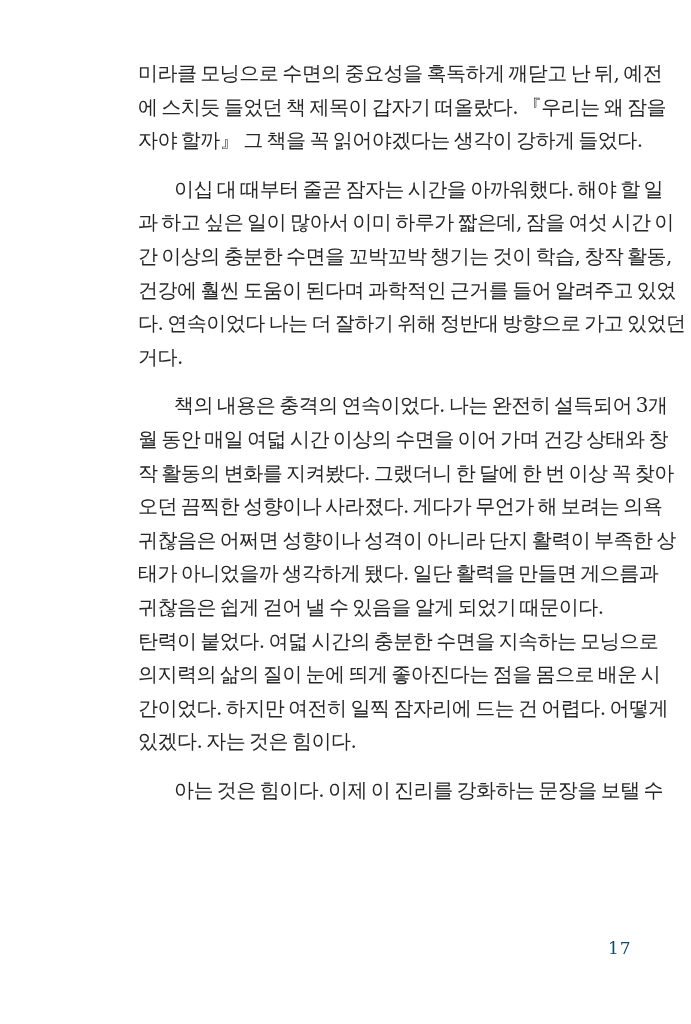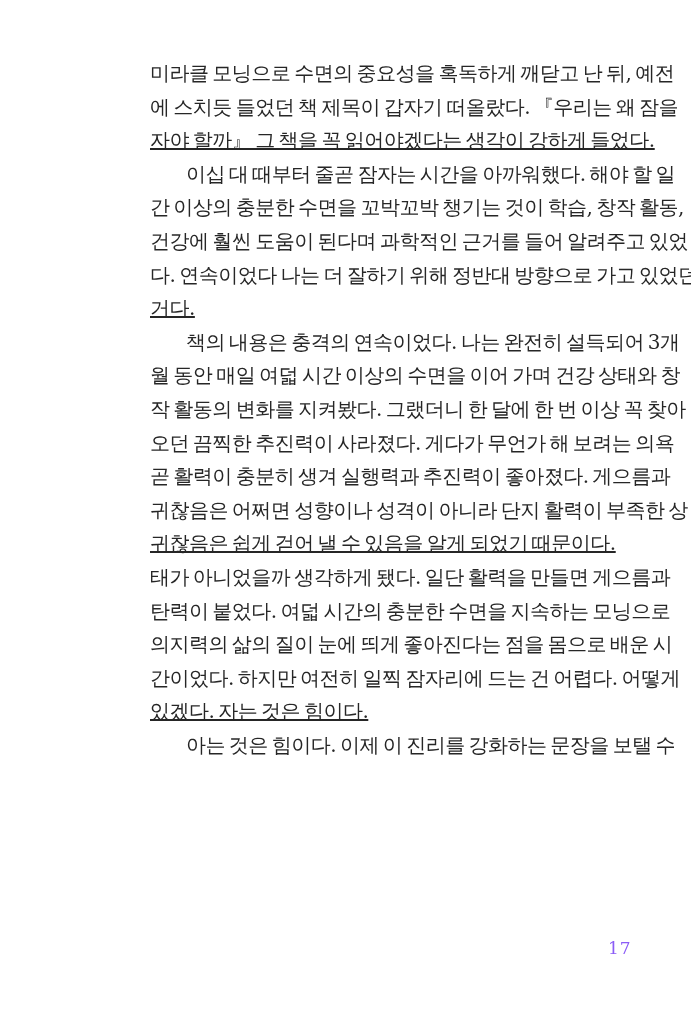--- a/index.html
+++ b/index.html
@@ -15,74 +15,74 @@
   .page {
     position: relative;
     width: 691px;
     height: 1024px;
     background: #ffffff;
     font-family: "DejaVu Serif", "Liberation Serif", serif;
     color: #262626;
   }
   .text-block {
     position: absolute;
-    left: 150px;
+    left: 138px;
     top: 57px;
     width: 514px;
   }
   .line {
     box-sizing: border-box;
     width: 100%;
     height: 33.6px;
     line-height: 33.6px;
     font-size: 20px;
     letter-spacing: -0.5px;
     word-spacing: -2px;
     white-space: nowrap;
     text-align: justify;
     text-align-last: justify;
   }
   .line.no-justify {
     text-align-last: left;
-    text-decoration: underline;
   }
   .line.indent {
     padding-left: 36px;
+    margin-top: 15px;
   }
   .page-number {
     position: absolute;
     left: 608px;
     top: 938px;
     font-size: 17px;
     line-height: 20px;
-    color: #8b5cf6;
+    color: #0c4a6e;
     letter-spacing: 1px;
   }
 </style>
 </head>
 <body>
 
 <div class="page">
   <div class="text-block" id="text-block">
       <div class="line">미라클 모닝으로 수면의 중요성을 혹독하게 깨닫고 난 뒤, 예전</div>
       <div class="line">에 스치듯 들었던 책 제목이 갑자기 떠올랐다. 『우리는 왜 잠을</div>
       <div class="line no-justify">자야 할까』 그 책을 꼭 읽어야겠다는 생각이 강하게 들었다.</div>
       <div class="line indent">이십 대 때부터 줄곧 잠자는 시간을 아까워했다. 해야 할 일</div>
+      <div class="line">과 하고 싶은 일이 많아서 이미 하루가 짧은데, 잠을 여섯 시간 이</div>
       <div class="line">간 이상의 충분한 수면을 꼬박꼬박 챙기는 것이 학습, 창작 활동,</div>
       <div class="line">건강에 훨씬 도움이 된다며 과학적인 근거를 들어 알려주고 있었</div>
       <div class="line">다. 연속이었다 나는 더 잘하기 위해 정반대 방향으로 가고 있었던</div>
       <div class="line no-justify">거다.</div>
       <div class="line indent">책의 내용은 충격의 연속이었다. 나는 완전히 설득되어 3개</div>
       <div class="line">월 동안 매일 여덟 시간 이상의 수면을 이어 가며 건강 상태와 창</div>
       <div class="line">작 활동의 변화를 지켜봤다. 그랬더니 한 달에 한 번 이상 꼭 찾아</div>
-      <div class="line">오던 끔찍한 추진력이 사라졌다. 게다가 무언가 해 보려는 의욕</div>
-      <div class="line">곧 활력이 충분히 생겨 실행력과 추진력이 좋아졌다. 게으름과</div>
+      <div class="line">오던 끔찍한 성향이나 사라졌다. 게다가 무언가 해 보려는 의욕</div>
       <div class="line">귀찮음은 어쩌면 성향이나 성격이 아니라 단지 활력이 부족한 상</div>
+      <div class="line">태가 아니었을까 생각하게 됐다. 일단 활력을 만들면 게으름과</div>
       <div class="line no-justify">귀찮음은 쉽게 걷어 낼 수 있음을 알게 되었기 때문이다.</div>
-      <div class="line">태가 아니었을까 생각하게 됐다. 일단 활력을 만들면 게으름과</div>
       <div class="line">탄력이 붙었다. 여덟 시간의 충분한 수면을 지속하는 모닝으로</div>
       <div class="line">의지력의 삶의 질이 눈에 띄게 좋아진다는 점을 몸으로 배운 시</div>
       <div class="line">간이었다. 하지만 여전히 일찍 잠자리에 드는 건 어렵다. 어떻게</div>
       <div class="line no-justify">있겠다. 자는 것은 힘이다.</div>
       <div class="line indent">아는 것은 힘이다. 이제 이 진리를 강화하는 문장을 보탤 수</div>
     </div>
   <div class="page-number">17</div>
 </div>
 
 </body></html>

